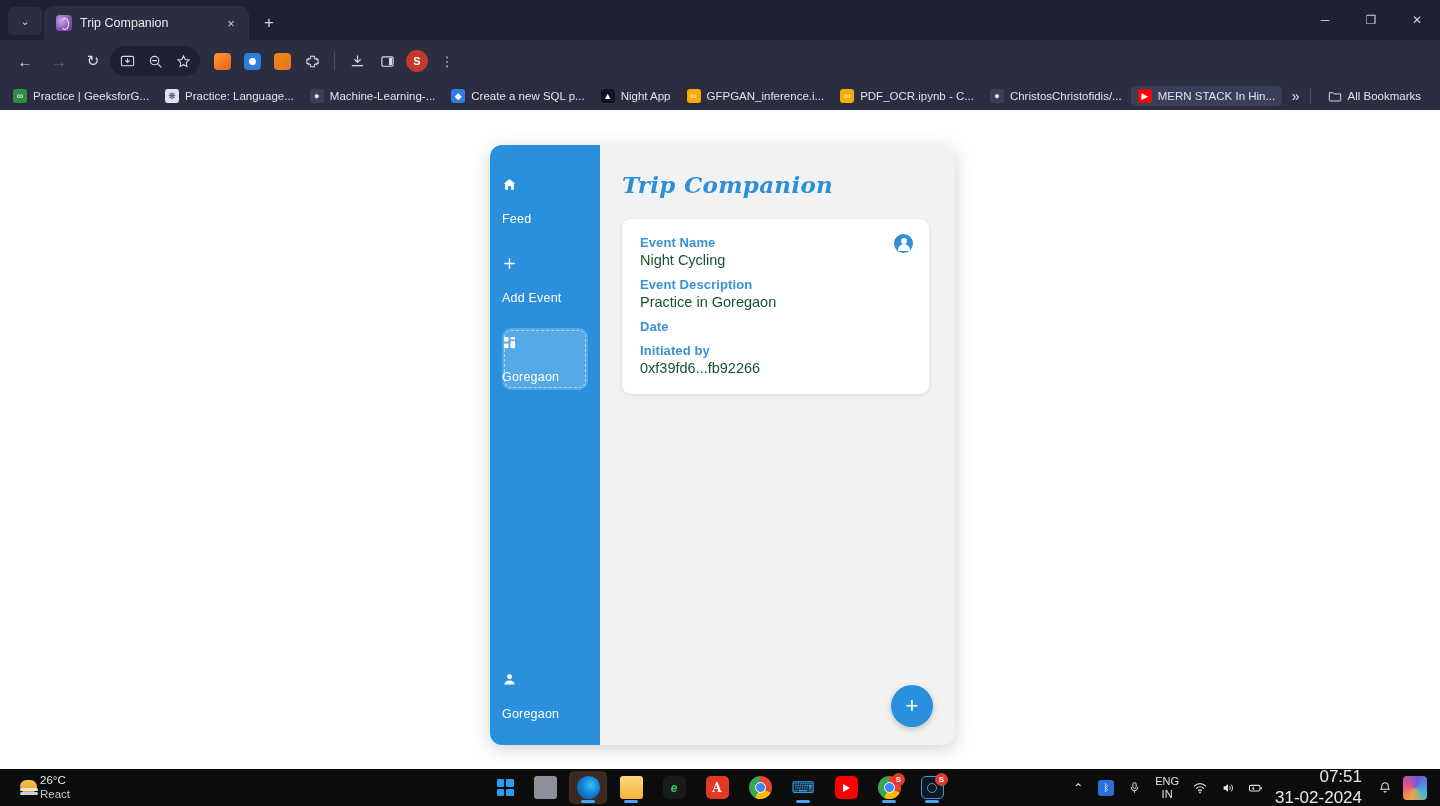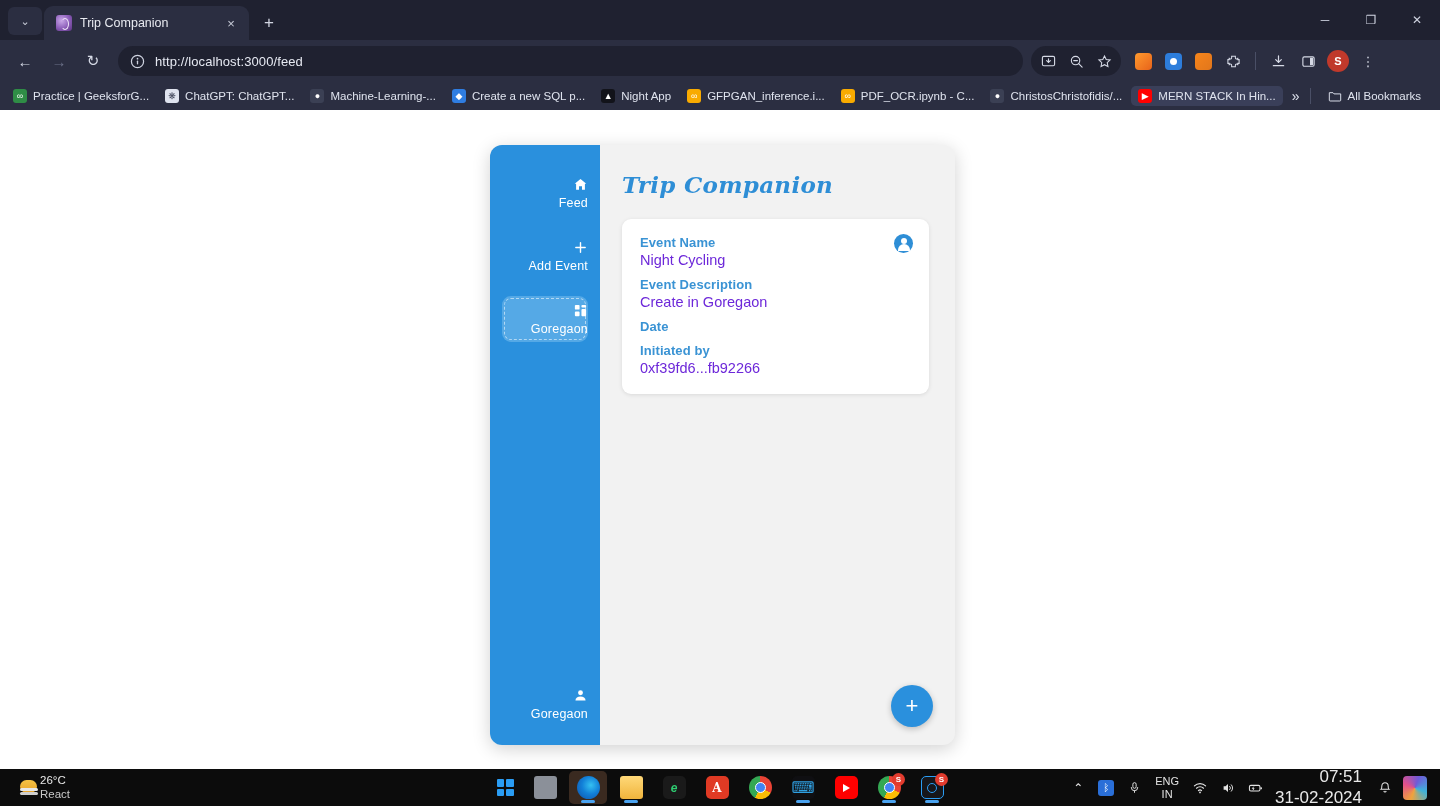--- a/index.html
+++ b/index.html
@@ -133,21 +133,21 @@
     box-shadow: 0 4px 18px rgba(0,0,0,.18);
     display: flex; overflow: hidden;
   }
   .sidebar {
     width: 110px; flex: 0 0 110px; background: #2a90dd;
     display: flex; flex-direction: column; align-items: center;
     padding-top: 25px; padding-bottom: 18px;
   }
   .side-item {
     width: 86px; padding: 7px 0 6px; border-radius: 9px;
-    display: flex; flex-direction: column; align-items: flex-end; gap: 4px;
+    display: flex; flex-direction: column; align-items: flex-start; gap: 20px;
     color: #ffffff; margin-bottom: 17px; position: relative;
   }
   .side-item .si-icon { font-size: 14px; line-height: 14px; height: 15px; display:flex;align-items:center;justify-content:center; }
   .side-item .si-label { font-size: 12.5px; letter-spacing: .2px; }
   .side-item.active { background: #55a9e6; outline: 1px dashed rgba(255,255,255,.55); outline-offset: -3px; }
   .side-spacer { flex: 1; }
   .side-item.account { margin-bottom: 0; }
 
   .content { flex: 1; position: relative; display: flex; flex-direction: column; }
   .app-title {
@@ -159,21 +159,21 @@
   .event-card {
     margin: 21px 26px 0 22px; background: #ffffff;
     border-radius: 9px; padding: 16px 18px 18px 18px;
     box-shadow: 0 1px 4px rgba(0,0,0,.10);
     position: relative;
   }
   .ec-label {
     color: #3a93d4; font-size: 13px; font-weight: bold;
     letter-spacing: .1px; margin-bottom: 2px;
   }
-  .ec-value { color: #6d28d9; font-size: 14.5px; margin-bottom: 9px; }
+  .ec-value { color: #14532d; font-size: 14.5px; margin-bottom: 9px; }
   .ec-label.tight { margin-bottom: 9px; }
   .ec-value.last { margin-bottom: 0; }
   .avatar-ico {
     position: absolute; right: 16px; top: 15px;
     width: 19px; height: 19px; border-radius: 50%;
     background: #2e8ed6; display: flex; align-items: center; justify-content: center;
     overflow: hidden;
   }
   .avatar-ico::before { content:""; width:6px;height:6px;border-radius:50%;background:#fff;position:absolute;top:3.5px; }
   .avatar-ico::after { content:""; width:12px;height:7px;border-radius:6px 6px 0 0;background:#fff;position:absolute;bottom:2px; }
@@ -282,28 +282,20 @@
       <div class="win-btn">─</div>
       <div class="win-btn">❐</div>
       <div class="win-btn close">✕</div>
     </div>
   </div>
 
   <div class="toolbar">
     <div class="nav-btn">←</div>
     <div class="nav-btn disabled">→</div>
     <div class="nav-btn">↻</div>
-    <div class="omnibox">
-      <svg width="15" height="15" viewBox="0 0 16 16">
-        <circle cx="8" cy="8" r="6.5" fill="none" stroke="#cfd3e0" stroke-width="1.3"></circle>
-        <circle cx="8" cy="5" r="0.9" fill="#cfd3e0"></circle>
-        <rect x="7.3" y="7" width="1.4" height="4.2" rx=".7" fill="#cfd3e0"></rect>
-      </svg>
-      <span class="omnibox-url">http://localhost:3000/feed</span>
-    </div>
     <div class="tb-icons">
       <div class="tb-group">
         <div class="tb-ico">
           <svg width="15" height="15" viewBox="0 0 16 16">
               <rect x="1.5" y="2.5" width="13" height="10" rx="1.5" fill="none" stroke="#d6dae6" stroke-width="1.2"></rect>
               <path d="M8 5v4m0 0 2-2m-2 2-2-2" stroke="#d6dae6" stroke-width="1.2" fill="none" stroke-linecap="round"></path>
             </svg>
         </div>
         <div class="tb-ico">
           <svg width="15" height="15" viewBox="0 0 16 16">
@@ -352,21 +344,21 @@
     </div>
   </div>
 
   <div class="bookmarks" id="bookmarks-bar">
     <div class="bm">
         <span class="bm-ico" style="background: rgb(47, 141, 70);">∞</span>
         <span>Practice | GeeksforG...</span>
       </div>
       <div class="bm">
         <span class="bm-ico" style="background: rgb(223, 227, 238); color: rgb(59, 64, 84);">❋</span>
-        <span>ChatGPT: ChatGPT...</span>
+        <span>Practice: Language...</span>
       </div>
       <div class="bm">
         <span class="bm-ico" style="background: rgb(59, 64, 84);">●</span>
         <span>Machine-Learning-...</span>
       </div>
       <div class="bm">
         <span class="bm-ico" style="background: rgb(47, 125, 225);">◆</span>
         <span>Create a new SQL p...</span>
       </div>
       <div class="bm">
@@ -445,21 +437,21 @@
         </div>
       </div>
 
       <div class="content">
         <div class="app-title">Trip Companion</div>
 
         <div class="event-card" id="event-card">
           <div class="ec-label">Event Name</div>
             <div class="ec-value">Night Cycling</div>
             <div class="ec-label">Event Description</div>
-            <div class="ec-value">Create in Goregaon</div>
+            <div class="ec-value">Practice in Goregaon</div>
             <div class="ec-label tight">Date</div>
             <div class="ec-label">Initiated by</div>
             <div class="ec-value last">0xf39fd6...fb92266</div>
             <span class="avatar-ico"></span>
         </div>
 
         <div class="fab">+</div>
       </div>
 
     </div>

